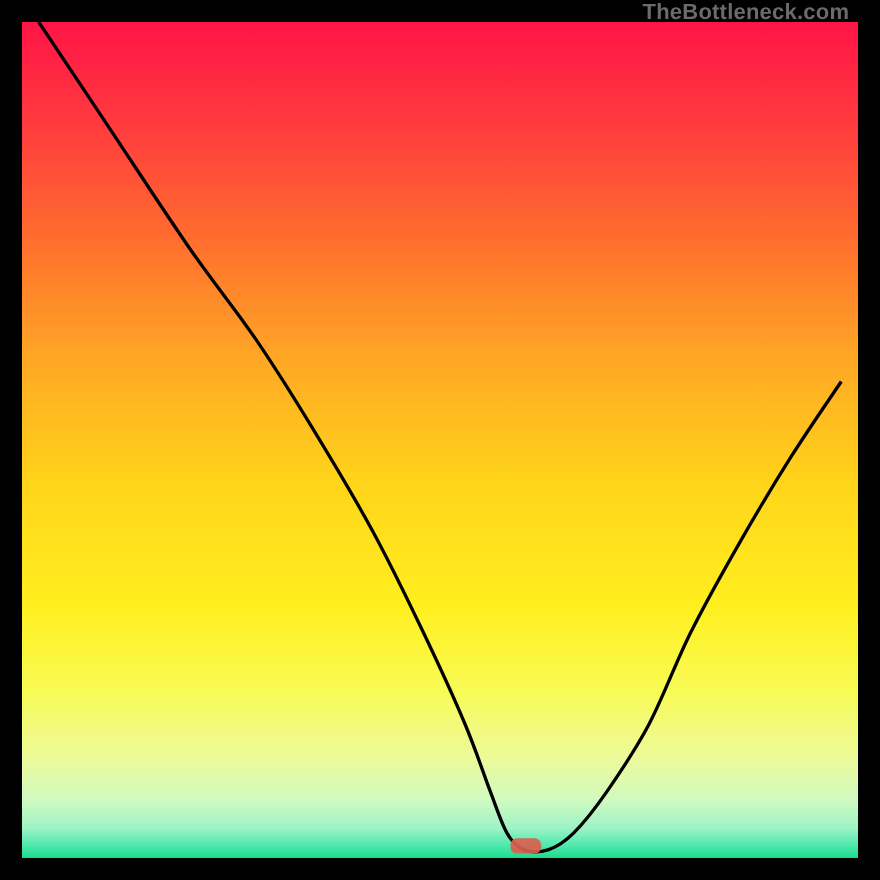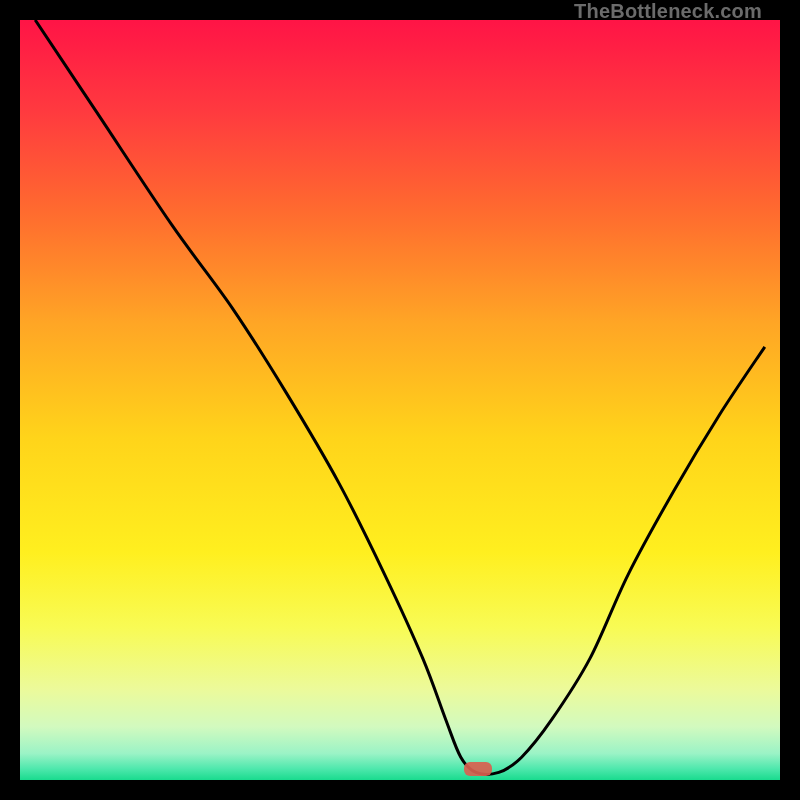--- a/index.html
+++ b/index.html
@@ -28,21 +28,21 @@
   .curve-svg {
     position: absolute;
     left: 0;
     top: 0;
     width: 760px;
     height: 760px;
   }
   .watermark {
     position: absolute;
     top: 0px;
-    right: 38px;
+    right: 28px;
     font-family: Arial, Helvetica, sans-serif;
     font-size: 20px;
     font-weight: 600;
     color: #6b6b6b;
     letter-spacing: 0.2px;
     margin-left: 40px;
   }
   .marker {
     position: absolute;
     border-radius: 6px;

